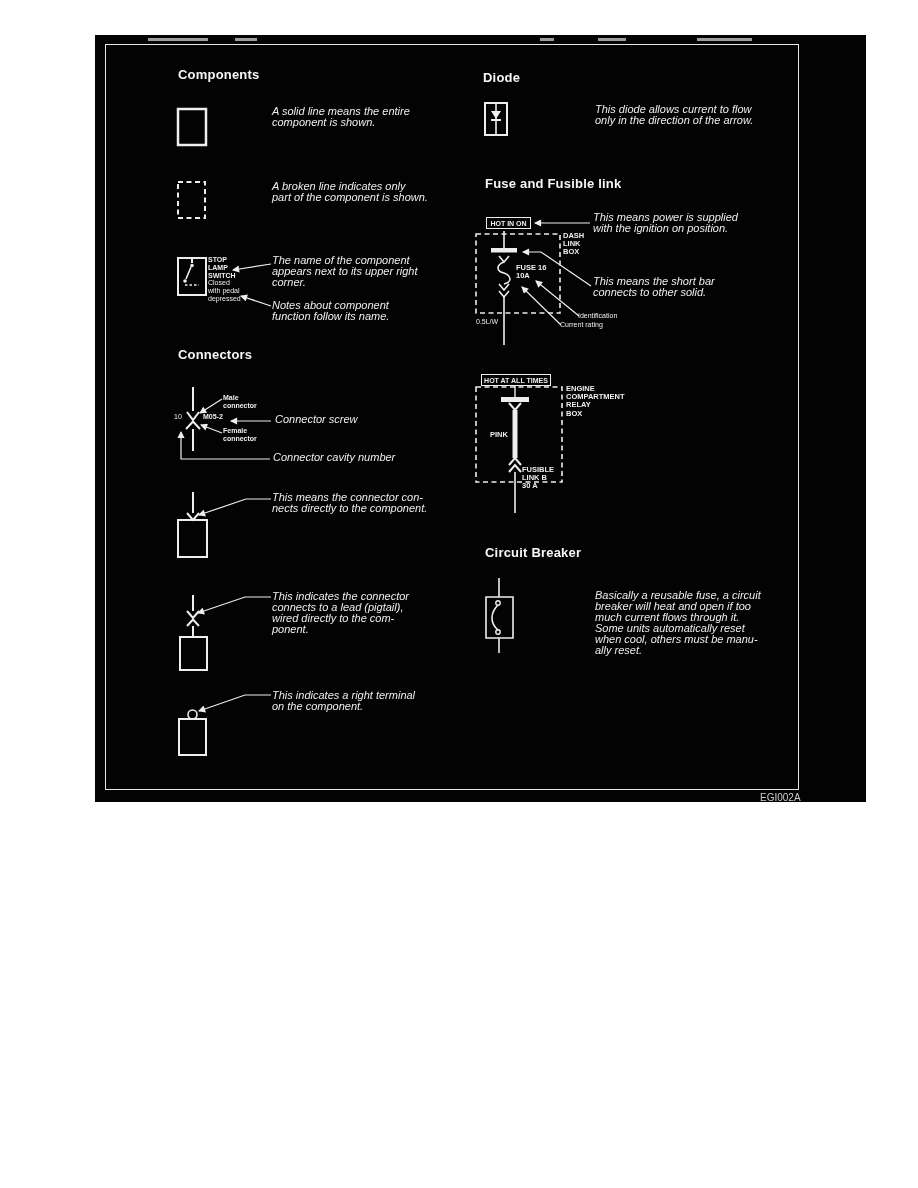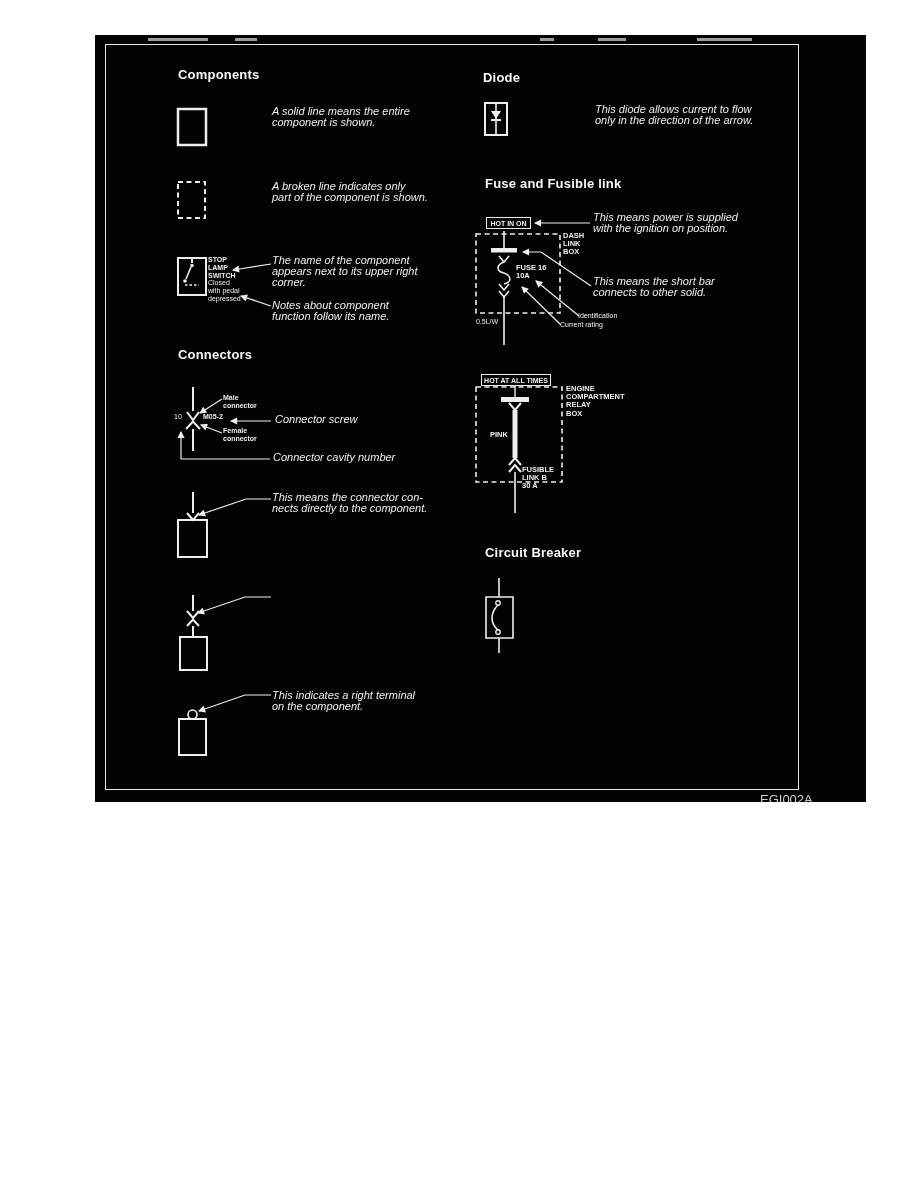--- a/index.html
+++ b/index.html
@@ -16,21 +16,21 @@
     box-sizing:border-box;border:1.5px solid #e8e8e8;
   }
   .artifact{position:absolute;height:3px;background:#b9b9b9;opacity:.85;top:3px;}
   .t{position:absolute;white-space:pre-line;color:#eeeeee;}
   .h1{font-size:13px;font-weight:bold;letter-spacing:.2px;color:#f7f7f7;}
   .desc{font-size:11px;line-height:11px;font-style:italic;}
   .lbl{font-size:7px;font-weight:bold;line-height:7.8px;}
   .lbl2{font-size:7.5px;font-weight:bold;line-height:8.2px;}
   .note{font-size:7px;line-height:7.8px;font-weight:normal;}
   .tiny{font-size:7px;line-height:8px;}
-  .code{font-size:13px;color:#cfcfcf;}
+  .code{font-size:10px;color:#cfcfcf;}
   .tagbox{
     position:absolute;box-sizing:border-box;border:1.3px solid #eeeeee;
     display:flex;align-items:center;justify-content:center;
     font-size:7px;font-weight:bold;color:#eeeeee;white-space:nowrap;
   }
   svg.overlay{position:absolute;left:0;top:0;width:715px;height:767px;}
   svg.overlay *{vector-effect:non-scaling-stroke;}
 </style>
 </head>
 <body>
@@ -174,20 +174,24 @@
   <div class="t lbl" style="left:128px;top:359px;">Male
 connector</div>
   <div class="t tiny" style="left:79px;top:378px;">10</div>
   <div class="t lbl" style="left:108px;top:378px;">M05-2</div>
   <div class="t desc" style="left:180px;top:379px;">Connector screw</div>
   <div class="t lbl" style="left:128px;top:392px;">Female
 connector</div>
   <div class="t desc" style="left:178px;top:417px;text-align:center;">Connector cavity number</div>
   <div class="t desc" style="left:177px;top:457px;">This means the connector con-
 nects directly to the component.</div>
+  <div class="t desc" style="left:177px;top:556px;">This indicates the connector
+connects to a lead (pigtail),
+wired directly to the com-
+ponent.</div>
   <div class="t desc" style="left:177px;top:655px;">This indicates a right terminal
 on the component.</div>
 
   <div class="t h1" style="left:388px;top:35px;">Diode</div>
   <div class="t desc" style="left:500px;top:69px;">This diode allows current to flow
 only in the direction of the arrow.</div>
 
   <div class="t h1" style="left:390px;top:141px;">Fuse and Fusible link</div>
   <div class="tagbox" style="left:391px;top:182px;width:45px;height:12px;">HOT IN ON</div>
   <div class="t desc" style="left:498px;top:177px;">This means power is supplied
@@ -207,15 +211,21 @@
   <div class="t lbl2" style="left:471px;top:350px;">ENGINE
 COMPARTMENT
 RELAY
 BOX</div>
   <div class="t lbl2" style="left:395px;top:396px;">PINK</div>
   <div class="t lbl2" style="left:427px;top:387px;margin-top:44px;">FUSIBLE
 LINK B
 30 A</div>
 
   <div class="t h1" style="left:390px;top:510px;">Circuit Breaker</div>
+  <div class="t desc" style="left:500px;top:555px;">Basically a reusable fuse, a circuit
+breaker will heat and open if too
+much current flows through it.
+Some units automatically reset
+when cool, others must be manu-
+ally reset.</div>
 
   <div class="t code" style="left:665px;top:757px;width:40px;text-align:right;">EGI002A</div>
 </div>
 
 </body></html>

